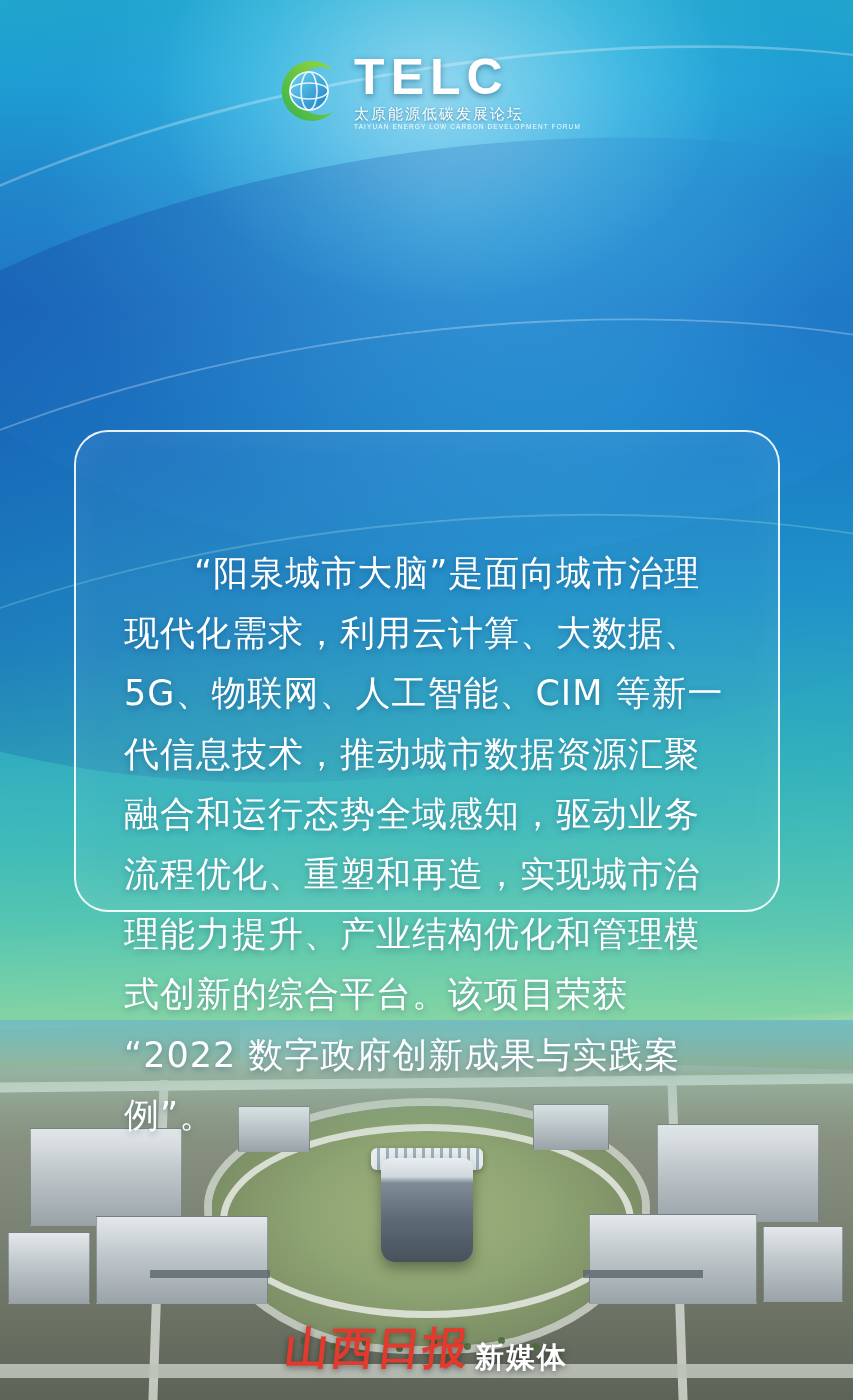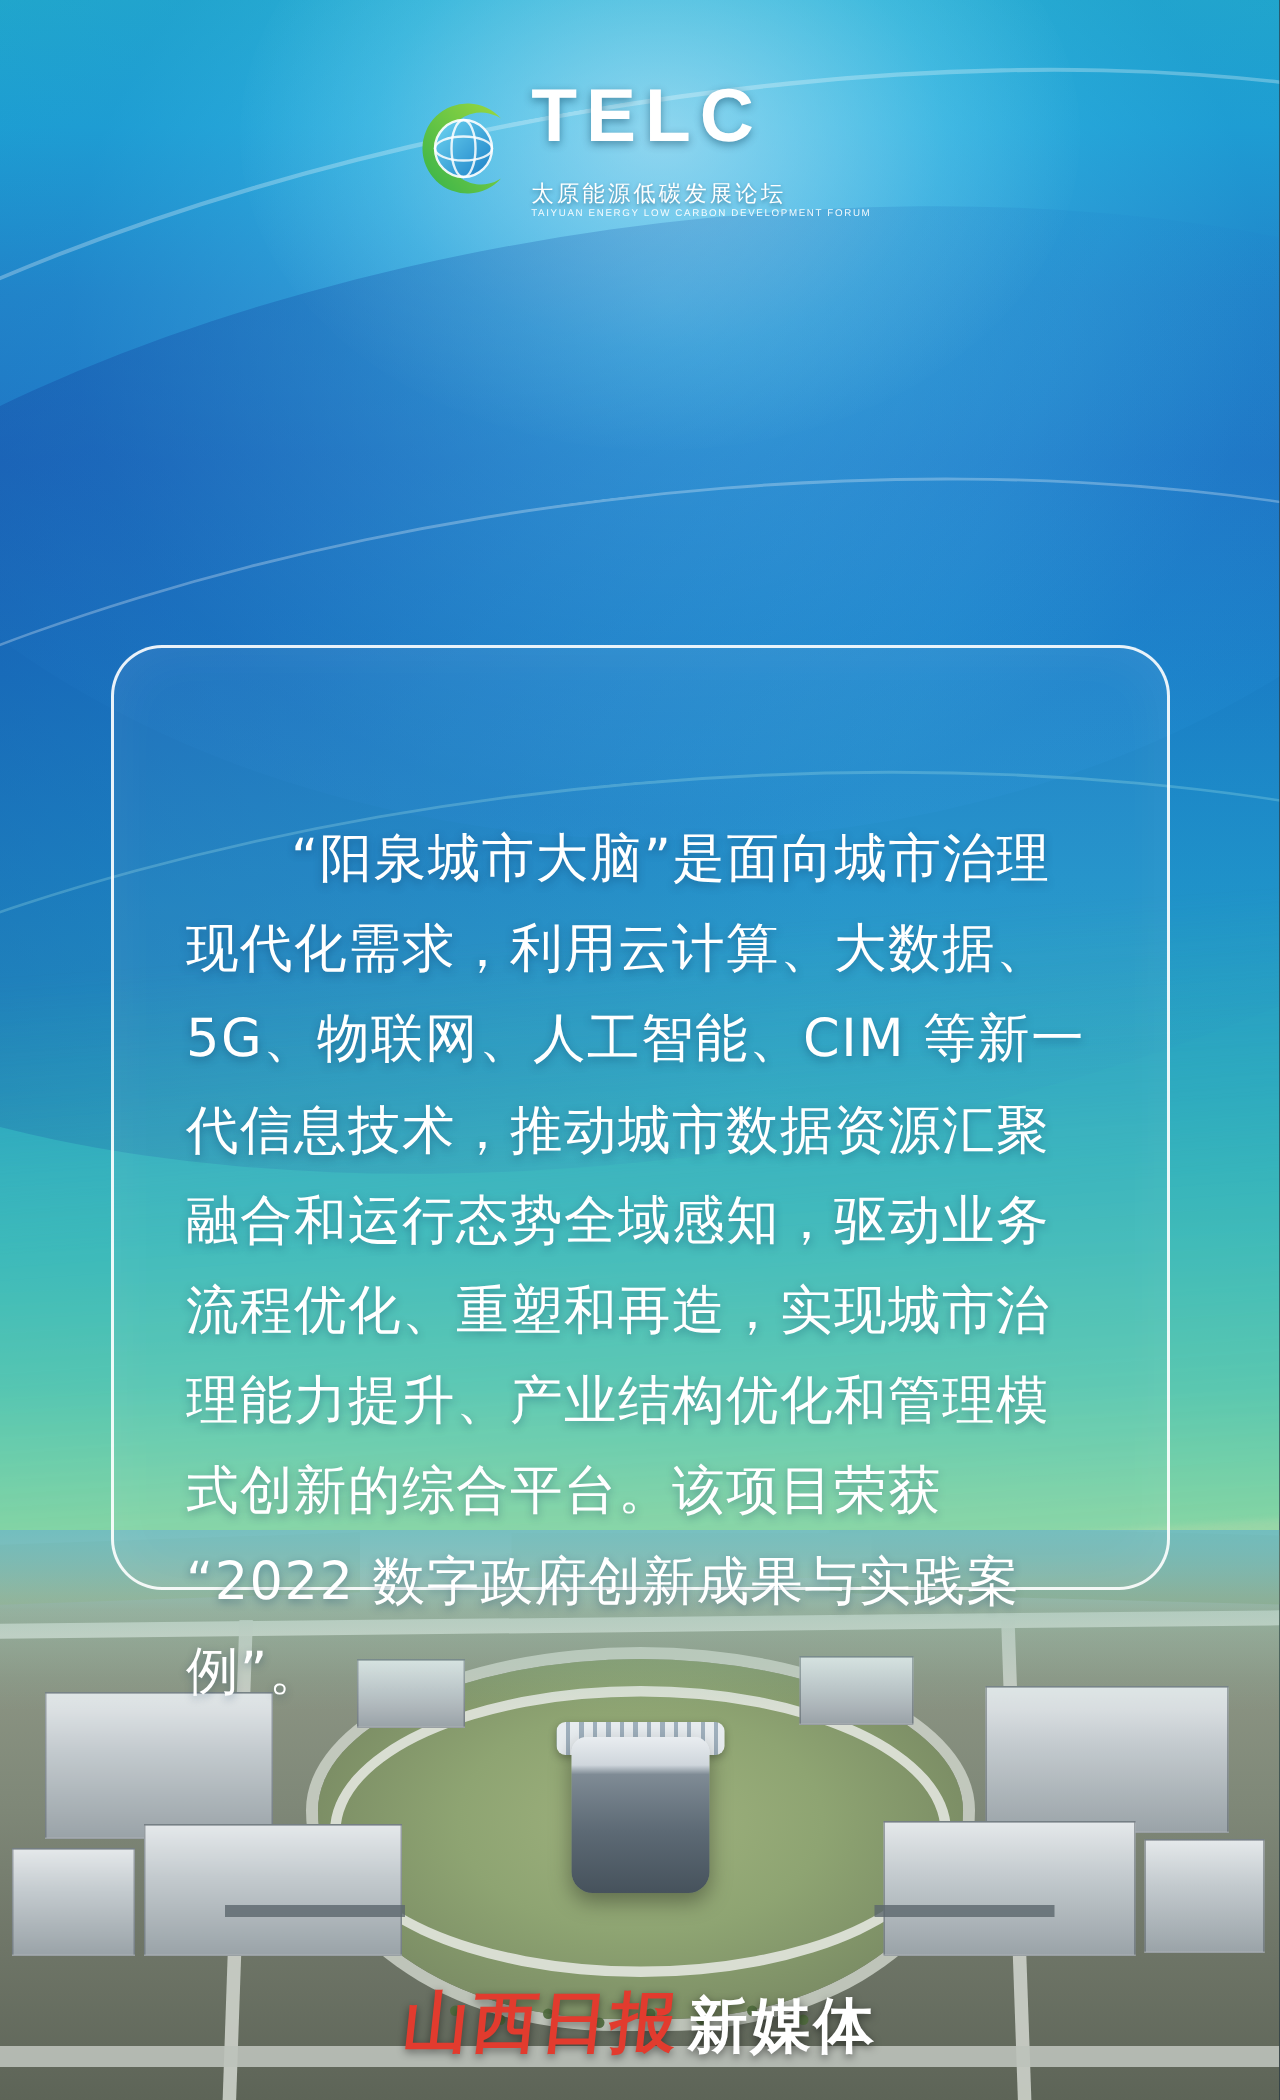--- a/index.html
+++ b/index.html
@@ -219,21 +219,21 @@
     line-height: 1;
   }
   .logo-telc {
     font-size: 50px;
     font-weight: 700;
     letter-spacing: 6px;
     color: #ffffff;
     text-shadow: 0 2px 6px rgba(0,50,80,0.45);
   }
   .logo-cn {
-    margin-top: 20px;
+    margin-top: 4px;
     font-size: 15px;
     letter-spacing: 2px;
     color: #ffffff;
     text-shadow: 0 1px 3px rgba(0,50,80,0.45);
     text-align: right;
   }
   .logo-en {
     margin-top: 3px;
     font-size: 6.5px;
     letter-spacing: 1.1px;
@@ -258,21 +258,21 @@
       0 0 2px rgba(255,255,255,0.9);
     white-space: nowrap;
   }
 
   
   .card {
     position: absolute;
     left: 74px;
     top: 430px;
     width: 706px;
-    height: 630px;
+    height: 482px;
     border: 2px solid rgba(255,255,255,0.9);
     border-radius: 34px;
     box-sizing: border-box;
     background: rgba(255,255,255,0.04);
     box-shadow: inset 0 0 40px rgba(255,255,255,0.06);
   }
   .card-text {
     position: absolute;
     left: 48px;
     right: 44px;
@@ -300,21 +300,21 @@
     font-family: "DejaVu Serif", "Liberation Serif", serif;
     font-size: 44px;
     font-weight: 700;
     color: #e23b2e;
     letter-spacing: 2px;
     text-shadow: 0 2px 6px rgba(0,0,0,0.45);
     transform: skewX(-6deg);
   }
   .footer-xmt {
     font-family: "DejaVu Sans", "Liberation Sans", sans-serif;
-    font-size: 40px;
+    font-size: 29px;
     font-weight: 700;
     color: #ffffff;
     letter-spacing: 2px;
     text-shadow: 0 2px 6px rgba(0,0,0,0.5);
   }
 </style>
 </head>
 <body>
 
 <div class="poster">

